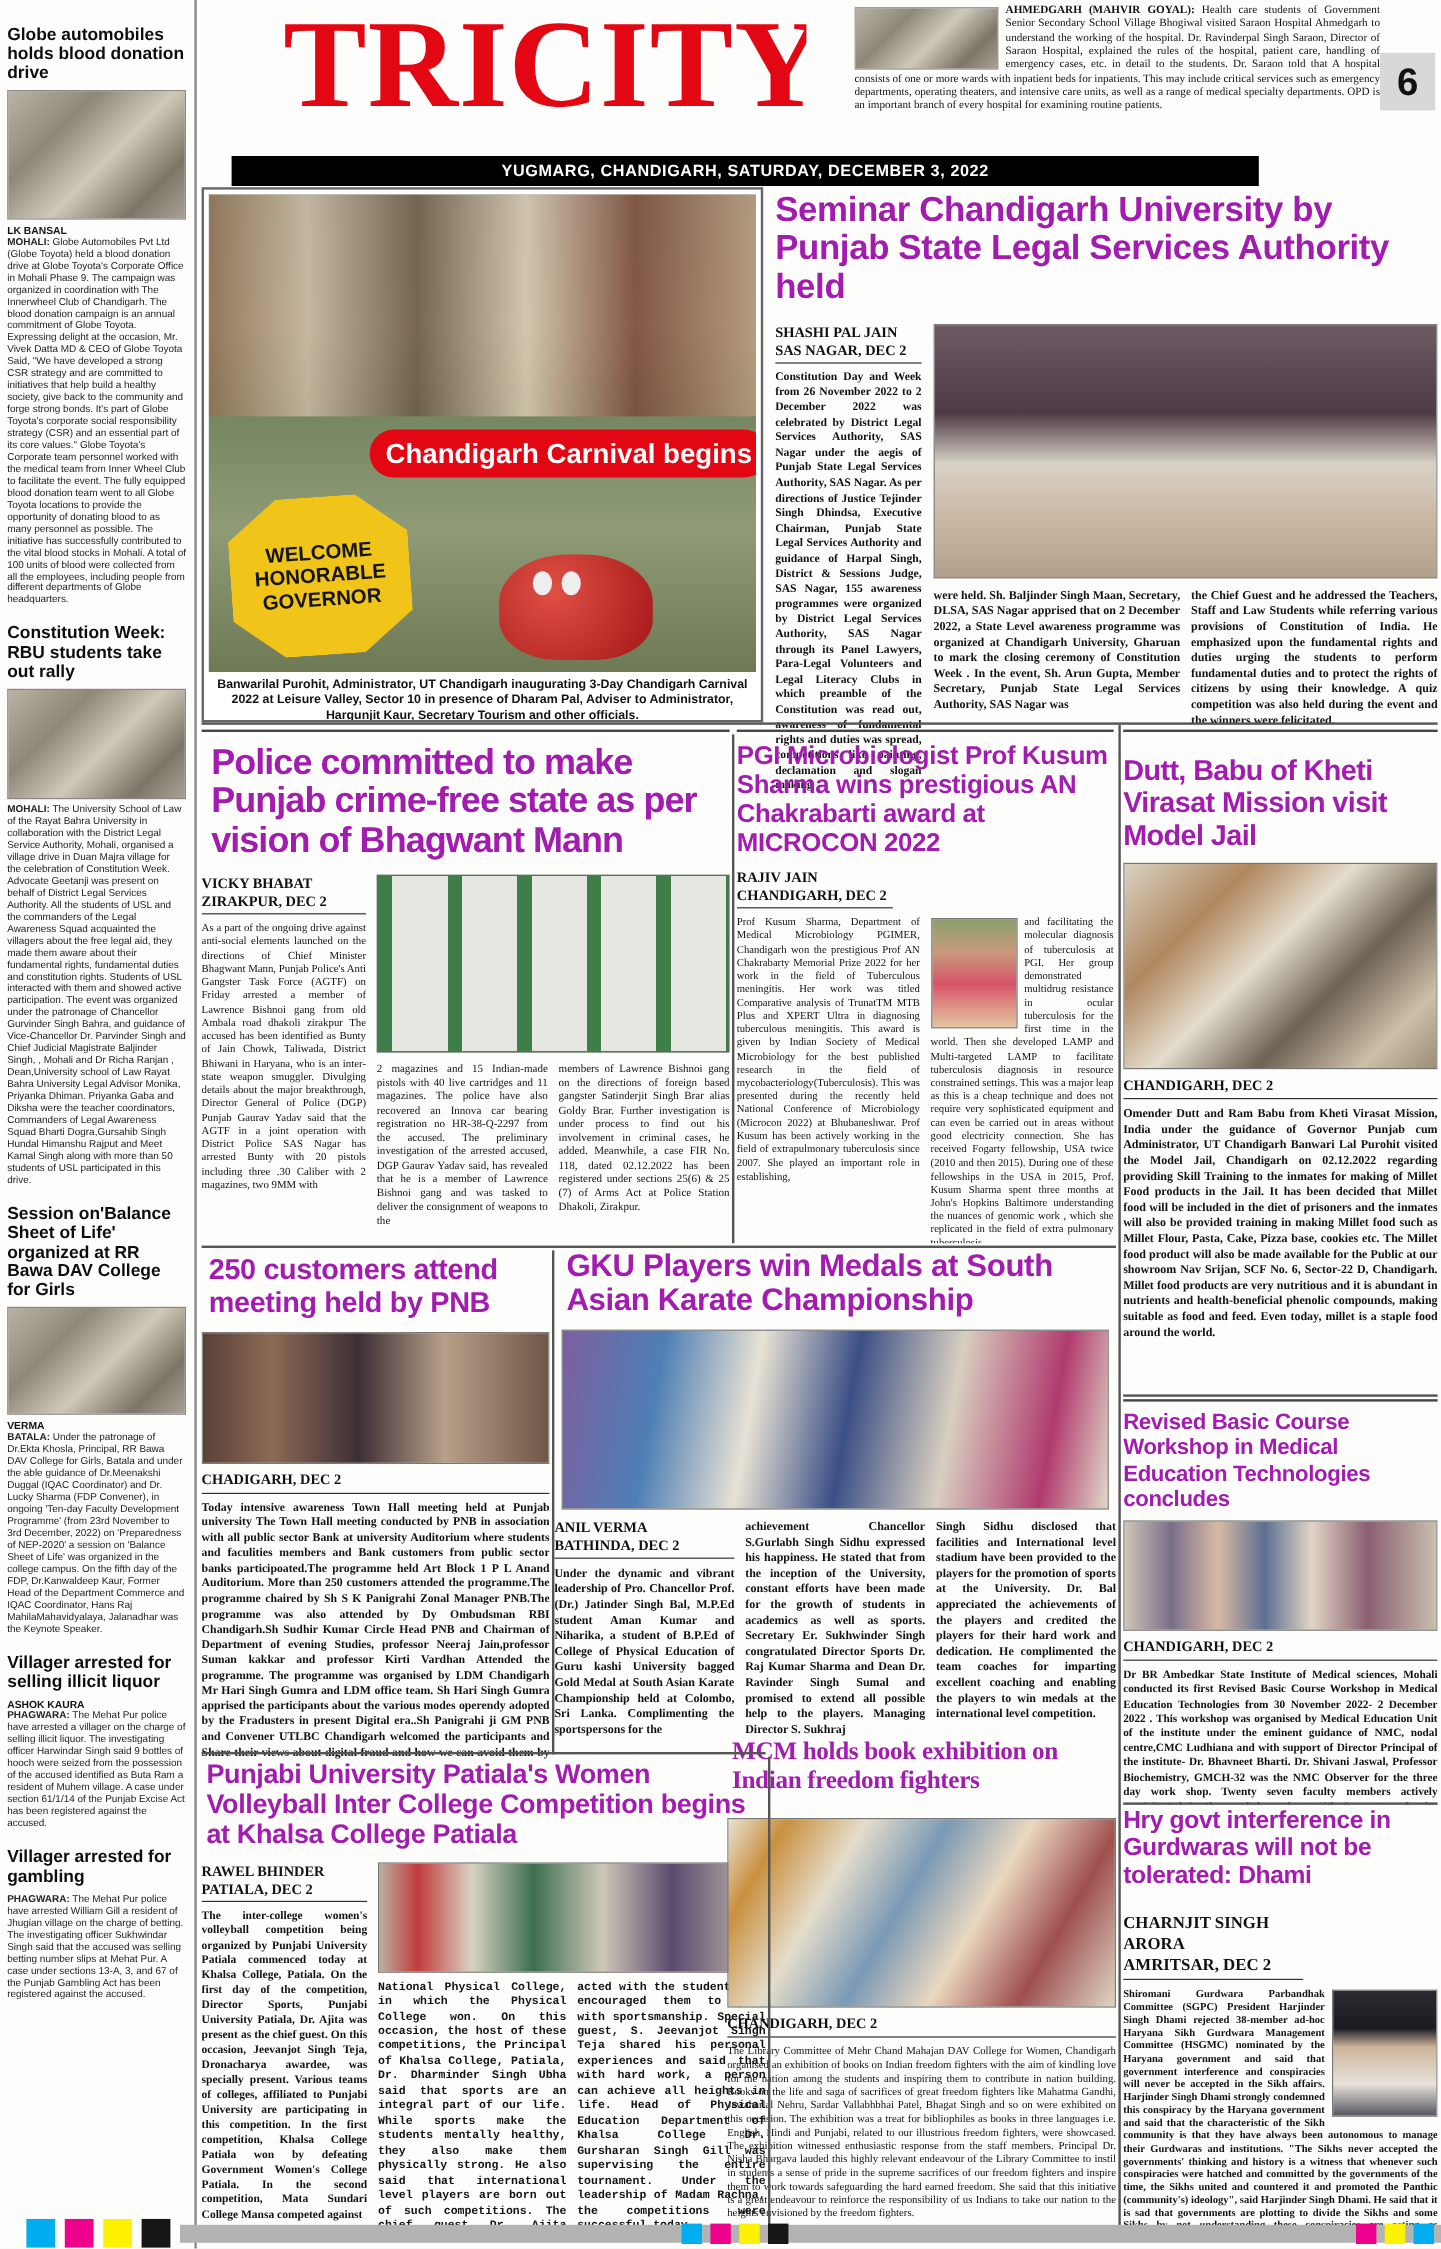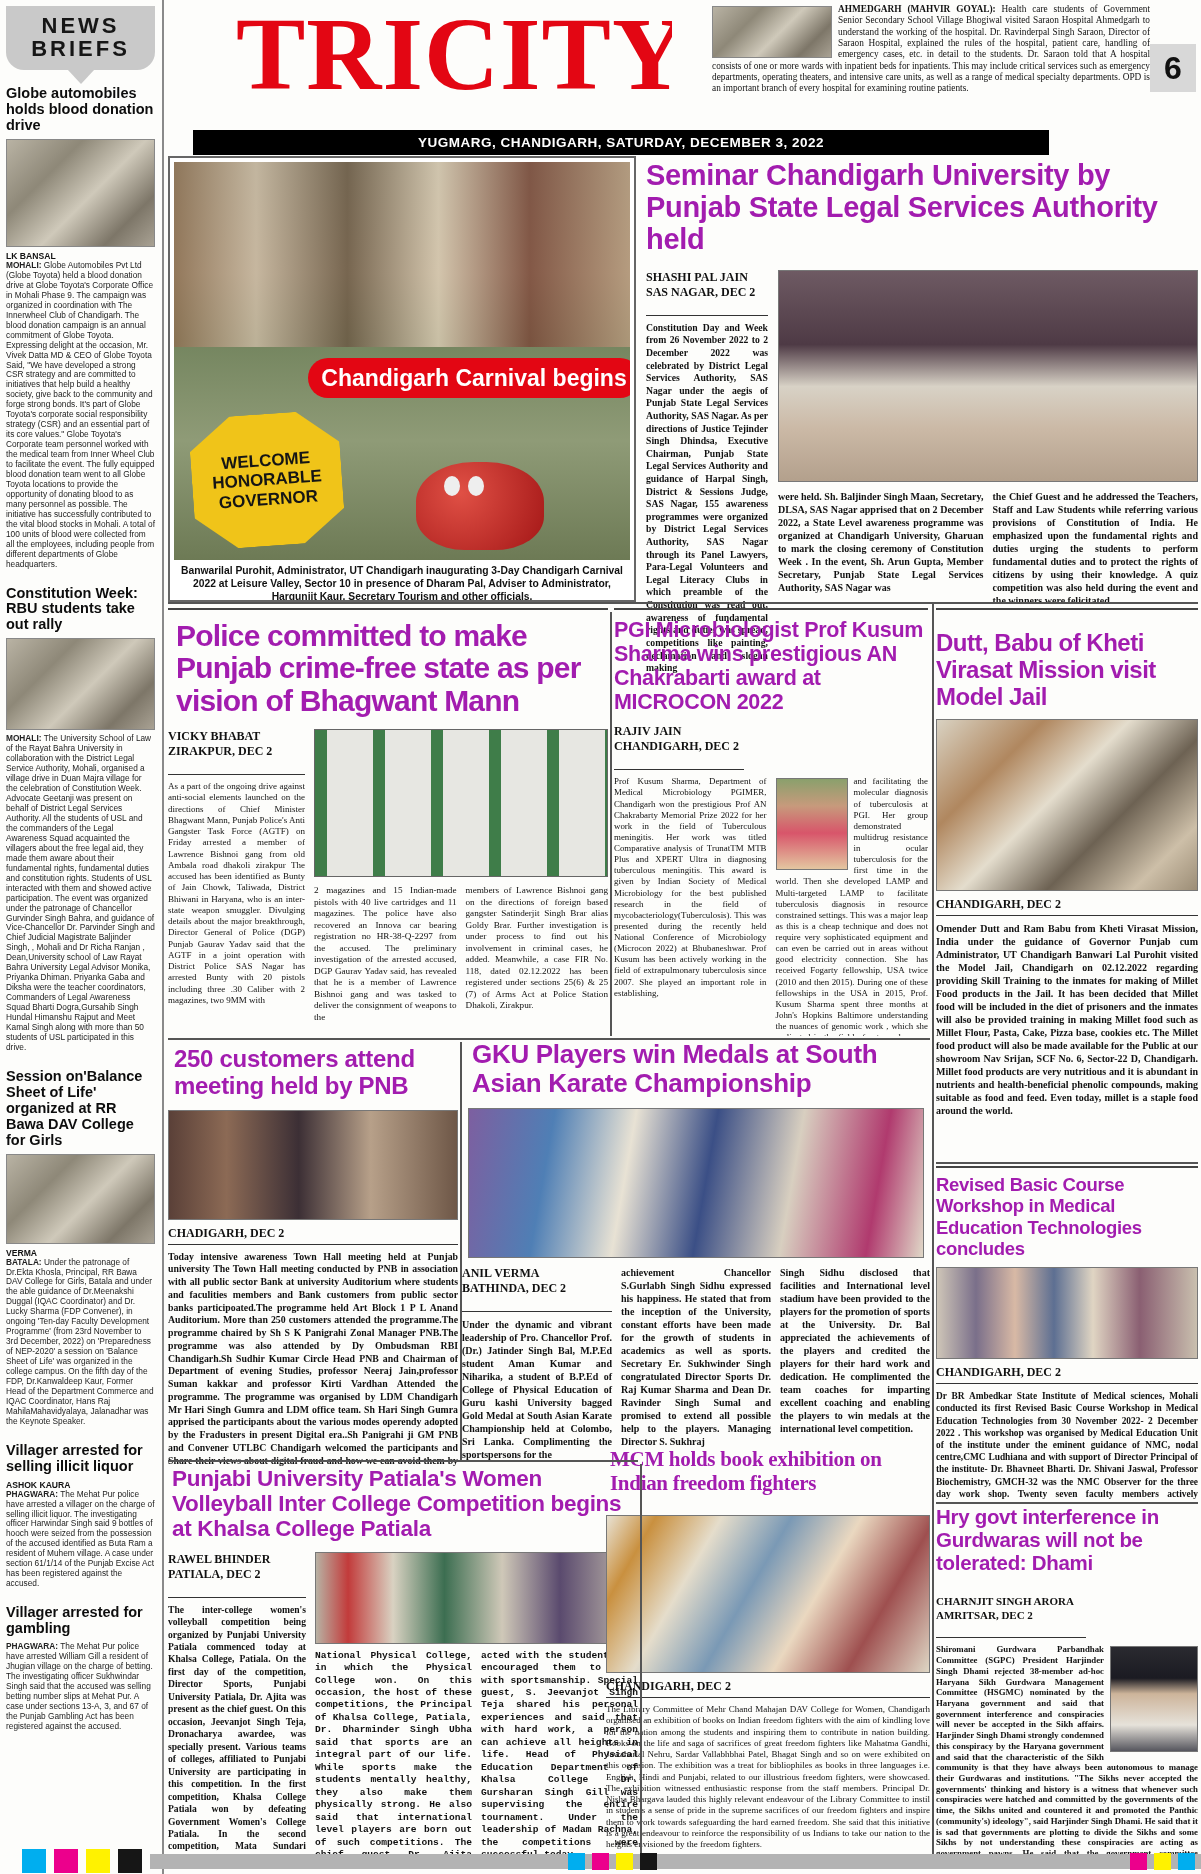--- a/index.html
+++ b/index.html
@@ -55,21 +55,21 @@
     display:flex; align-items:center; justify-content:center; text-align:center;
     font-family:"Liberation Sans",sans-serif; font-weight:bold; font-size:17px; line-height:1.15; color:#151515; transform:rotate(-4deg); padding:8px; }
   #carnival-car { position:absolute; left:242px; top:300px; width:128px; height:88px; background:radial-gradient(circle at 35% 35%,#e05045,#a31616);
     border-radius:45% 45% 38% 38%; }
   #carnival-car:before { content:""; position:absolute; left:28px; top:14px; width:16px; height:20px; background:#eee; border-radius:50%; }
   #carnival-car:after { content:""; position:absolute; left:52px; top:14px; width:16px; height:20px; background:#eee; border-radius:50%; }
   #carnival-caption { margin-top:5px; font-family:"Liberation Sans",sans-serif; font-weight:bold; font-size:10.3px; line-height:1.25; text-align:center; }
 
   
   .hl-sans { font-family:"Liberation Sans",sans-serif; font-weight:bold; color:#a21caf; letter-spacing:-.3px; }
-  .byline { font-family:"Liberation Serif",serif; font-weight:bold; font-size:12px; line-height:1.25; border-bottom:1.5px solid #333; padding-bottom:15px; margin-bottom:6px; }
+  .byline { font-family:"Liberation Serif",serif; font-weight:bold; font-size:12px; line-height:1.25; border-bottom:1.5px solid #333; padding-bottom:2px; margin-bottom:6px; }
   .dateline { font-family:"Liberation Serif",serif; font-weight:bold; font-size:12px; border-bottom:1.5px solid #333; padding-bottom:3px; margin:6px 0; }
   .serif { font-size:9.6px; line-height:1.25; text-align:justify; }
   .serif-b { font-weight:bold; font-size:10px; line-height:1.3; text-align:justify; }
   .colrow { display:flex; gap:9px; }
   .colrow > div { flex:1; }
 
   
   #seminar { left:646px; top:160px; width:552px; height:576px; }
   #seminar .hl-sans { font-size:29px; line-height:1.1; margin-bottom:14px; }
   #seminar-photo { width:100%; height:212px; margin-bottom:8px;
@@ -122,40 +122,39 @@
   
   #mcm { left:606px; top:1446px; width:324px; height:418px; }
   #mcm .hl-sans { font-size:21px; line-height:1.12; margin:2px 4px 20px;font-family:Liberation Serif, serif; }
   #mcm-photo { width:100%; height:158px; border:1px solid #777;
     background:linear-gradient(120deg,#e8e2d4 0%,#c9903f 12%,#e5ddcb 28%,#7a99b5 45%,#ead8c0 62%,#9e4f4f 80%,#ded6c4 100%); }
   #mcm .serif { font-size:9px; }
 
   
   #dhami { left:936px; top:1506px; width:262px; height:358px; }
   #dhami .hl-sans { font-size:20.5px; line-height:1.12; margin-bottom:6px; }
-  #dhami .byline { font-size:11px;margin-top:20px; }
+  #dhami .byline { font-size:14px;margin-top:20px; }
   #dhami-portrait { float:right; width:88px; height:106px; margin:2px 0 3px 6px; border:1px solid #777;
     background:linear-gradient(180deg,#2a2a30 0%,#1b1b22 30%,#cdb49a 45%,#e6e2da 75%,#56565e 100%); }
   #dhami .serif-b { font-size:8.8px; line-height:1.22; }
 
   
   .vline { background:#555; width:1.5px; }
   .hline { background:#555; height:1.5px; }
   #bottom-bar { left:0; top:1849px; width:1201px; height:25px; }
   #bottom-gray { position:absolute; left:150px; top:5px; width:1051px; height:15px; background:#b3b3b3; }
   .reg-sq { position:absolute; top:0; width:24px; height:24px; }
   .reg-sq.small { width:17px; height:17px; top:4px; }
 </style>
 </head>
 <body>
 
 <div id="page">
 
   <div id="left-rail" class="abs">
-    <div class="rail-bubble">NEWS BRIEFS</div>
 
     <div class="rail-article">
       <div class="rail-h">Globe automobiles holds blood donation drive</div>
       <div class="photo rail-photo"></div>
       <div class="rail-byline">LK BANSAL</div>
       <p class="rail-body"><b>MOHALI:</b> <span>Globe Automobiles Pvt Ltd (Globe Toyota) held a blood donation drive at Globe Toyota's Corporate Office in Mohali Phase 9. The campaign was organized in coordination with The Innerwheel Club of Chandigarh. The blood donation campaign is an annual commitment of Globe Toyota. Expressing delight at the occasion, Mr. Vivek Datta MD &amp; CEO of Globe Toyota Said, "We have developed a strong CSR strategy and are committed to initiatives that help build a healthy society, give back to the community and forge strong bonds. It's part of Globe Toyota's corporate social responsibility strategy (CSR) and an essential part of its core values." Globe Toyota's Corporate team personnel worked with the medical team from Inner Wheel Club to facilitate the event. The fully equipped blood donation team went to all Globe Toyota locations to provide the opportunity of donating blood to as many personnel as possible. The initiative has successfully contributed to the vital blood stocks in Mohali. A total of 100 units of blood were collected from all the employees, including people from different departments of Globe headquarters.</span></p>
     </div>
 
     <div class="rail-article">
       <div class="rail-h">Constitution Week: RBU students take out rally</div>

